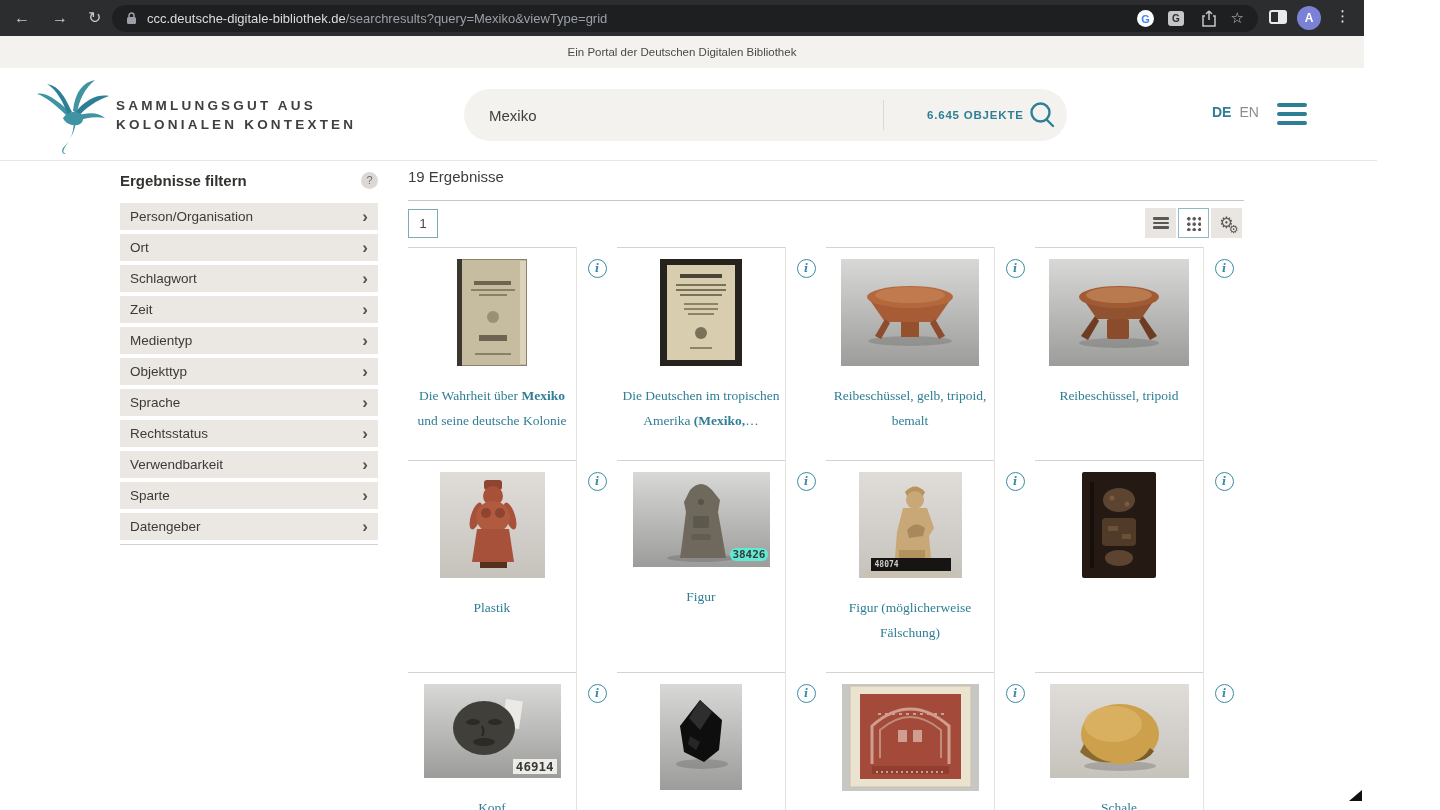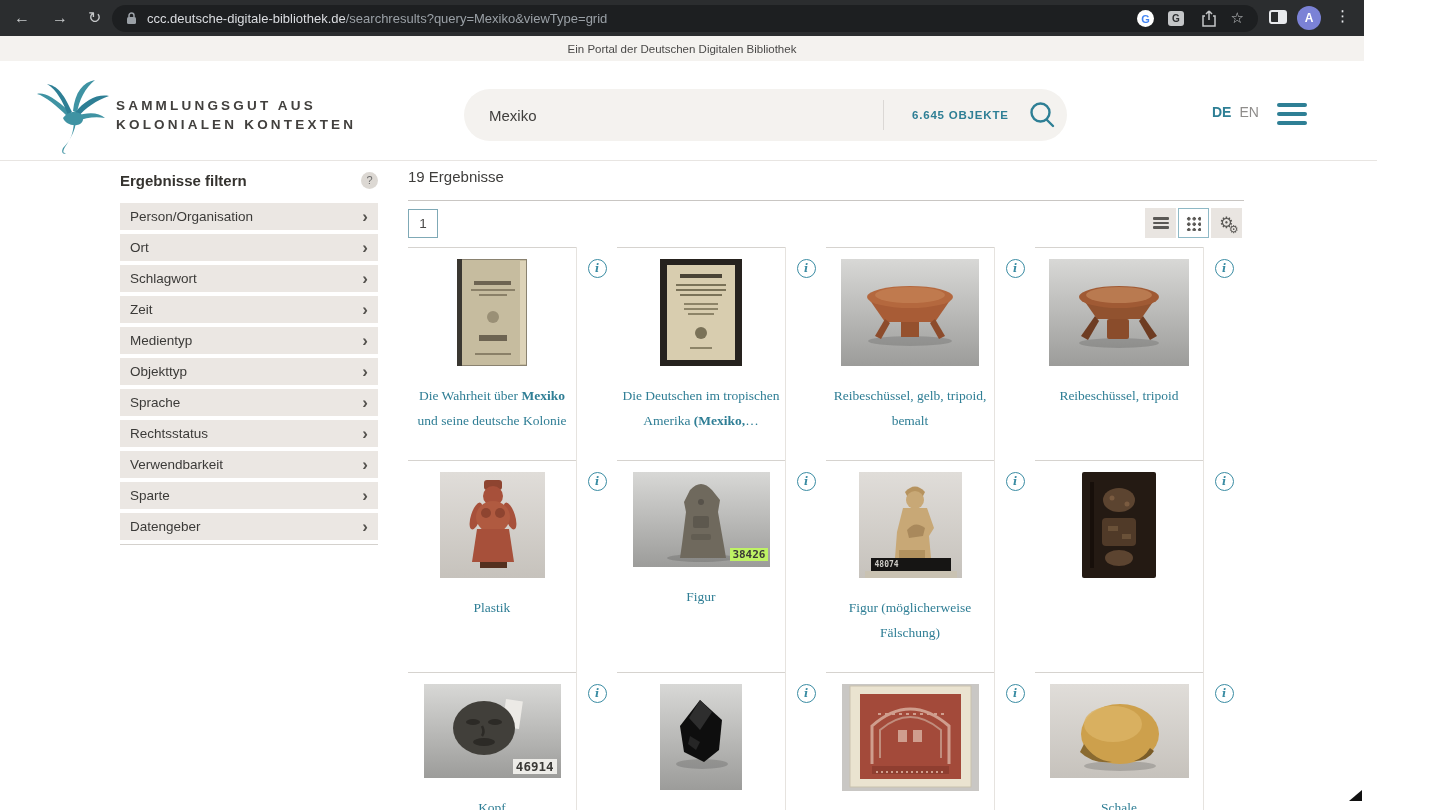--- a/index.html
+++ b/index.html
@@ -22,32 +22,32 @@
           color:#2b2d2f;font-size:10px;font-weight:bold;display:flex;align-items:center;justify-content:center;}
   .star{position:absolute;top:4px;font-size:15px;color:#c4c6c8;}
   .panel-ic{position:absolute;left:1269px;top:10px;width:18px;height:14px;border:2px solid #e8eaed;
             border-radius:3px;box-sizing:border-box;}
   .panel-ic::after{content:"";position:absolute;right:0;top:0;width:7px;height:100%;background:#e8eaed;}
   .avatar{position:absolute;left:1297px;top:6px;width:24px;height:24px;border-radius:50%;background:#7b82d6;
           color:#fff;font-size:12px;font-weight:bold;display:flex;align-items:center;justify-content:center;}
   .dots{position:absolute;left:1335px;top:7px;color:#e8eaed;font-size:15px;letter-spacing:0;}
 
   
-  .portalbar{position:absolute;left:0;top:36px;width:1364px;height:25px;background:#f4f2ef;
+  .portalbar{position:absolute;left:0;top:36px;width:1364px;height:32px;background:#f4f2ef;
              display:flex;align-items:center;justify-content:center;font-size:11.5px;color:#4a4948;}
   .sitehead{position:absolute;left:0;top:70px;width:1364px;height:90px;background:#fff;
             border-bottom:1px solid #e8e5e2;padding-left:13px;}
   .logo{position:absolute;left:33px;top:8px;}
   .sitetitle{position:absolute;left:116px;top:26px;font-size:13.5px;font-weight:bold;color:#42403e;
              letter-spacing:3.2px;line-height:19px;}
   .searchpill{position:absolute;left:464px;top:19px;width:603px;height:52px;border-radius:26px;background:#f4f2ef;}
   .searchval{position:absolute;left:25px;top:0;height:52px;display:flex;align-items:center;
              font-size:15px;color:#3f3e3c;}
   .searchdiv{position:absolute;left:419px;top:11px;width:1px;height:30px;background:#dbd8d5;}
-  .objcount{position:absolute;left:448px;top:20px;font-size:11.5px;font-weight:bold;letter-spacing:.8px;color:#2e7f95;}
+  .objcount{position:absolute;left:463px;top:20px;font-size:11.5px;font-weight:bold;letter-spacing:.8px;color:#2e7f95;}
   .mag{position:absolute;left:564px;top:12px;}
   .lang{position:absolute;left:1212px;top:34px;font-size:14px;}
   .lang .de{color:#2e7f95;font-weight:bold;}
   .lang .en{color:#8f8d8b;margin-left:8px;}
   .burger{position:absolute;left:1277px;top:33px;width:30px;cursor:pointer;}
   .burger i{display:block;width:30px;height:3.5px;border-radius:2px;background:#2e7f95;margin-bottom:5.5px;}
 
   
   .sidebar{position:absolute;left:120px;top:170px;width:258px;}
   .sb-head{display:flex;align-items:center;justify-content:space-between;height:20px;}
@@ -88,21 +88,21 @@
              flex-direction:column;align-items:center;}
   .cell-info{flex:0 0 40px;border-left:1px solid #e6e3df;display:flex;justify-content:center;}
   .infoic{margin-top:12px;width:19px;height:19px;box-sizing:border-box;border:1.5px solid #3a8ca3;
           border-radius:50%;color:#3a8ca3;font-size:11px;font-weight:bold;font-style:italic;
           font-family:"DejaVu Serif",serif;display:flex;align-items:center;justify-content:center;cursor:pointer;}
   .art{position:relative;margin-top:11px;flex:0 0 auto;cursor:pointer;}
   .cardtitle{margin-top:13px;width:168px;text-align:center;cursor:pointer;
              font-family:Liberation Serif, serif;font-size:13.5px;line-height:25px;color:#2f7e95;}
   .cardtitle b{font-weight:bold;}
   .tag{position:absolute;font-family:"DejaVu Sans Mono",monospace;font-weight:bold;}
-  .tag.t6{right:2px;bottom:10px;background:#bef264;color:#3a3936;font-size:11px;padding:0 2px;}
+  .tag.t6{right:2px;bottom:10px;background:#5eead4;color:#3a3936;font-size:11px;padding:0 2px;border-radius:6px;}
   .tag.t7{left:16px;bottom:13px;color:#cfcdc8;font-size:8px;}
   .tag.t9{right:4px;bottom:8px;background:#edecе8;background:#edece8;color:#3a3936;font-size:12.5px;padding:0 3px;}
 
   .cursor{position:absolute;left:1349px;top:790px;width:13px;height:11px;background:#111;
           clip-path:polygon(100% 0,100% 100%,0 100%);}
 </style>
 </head>
 <body>
 
 <div class="page">

